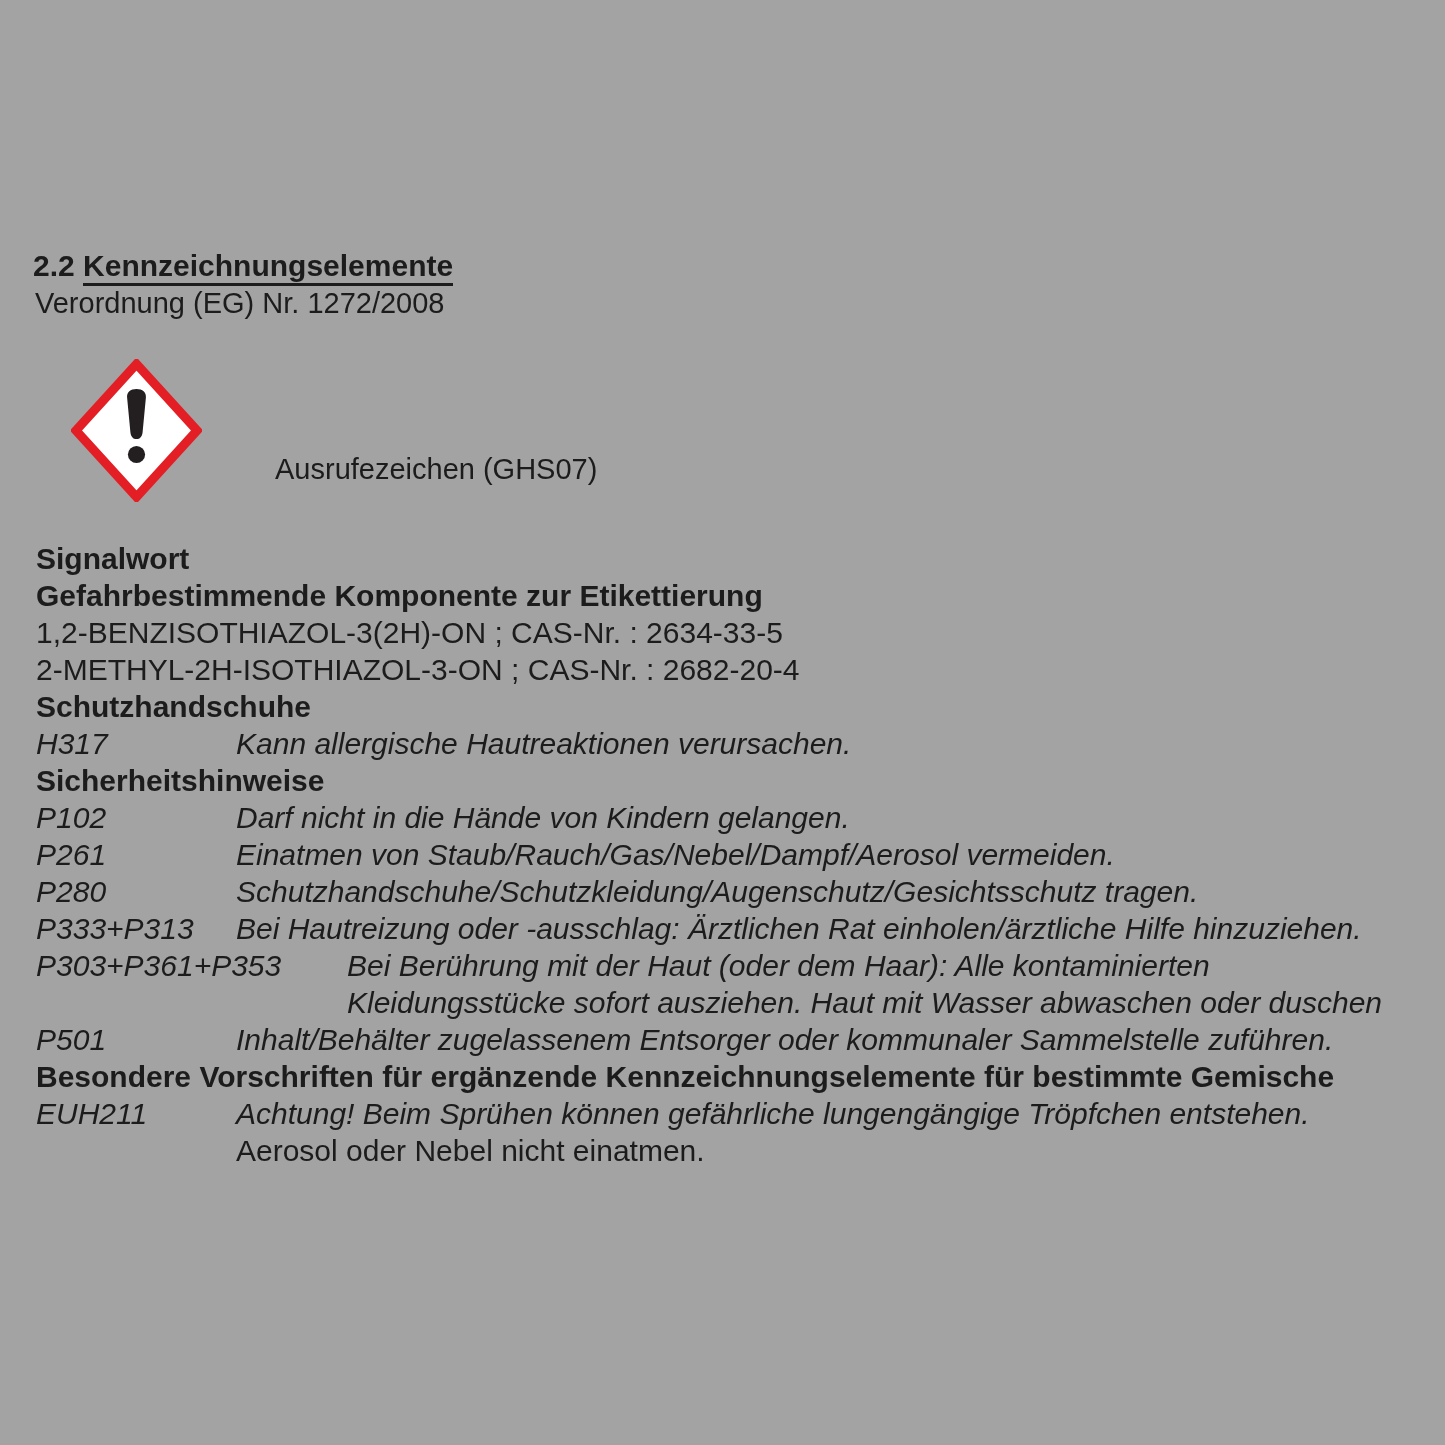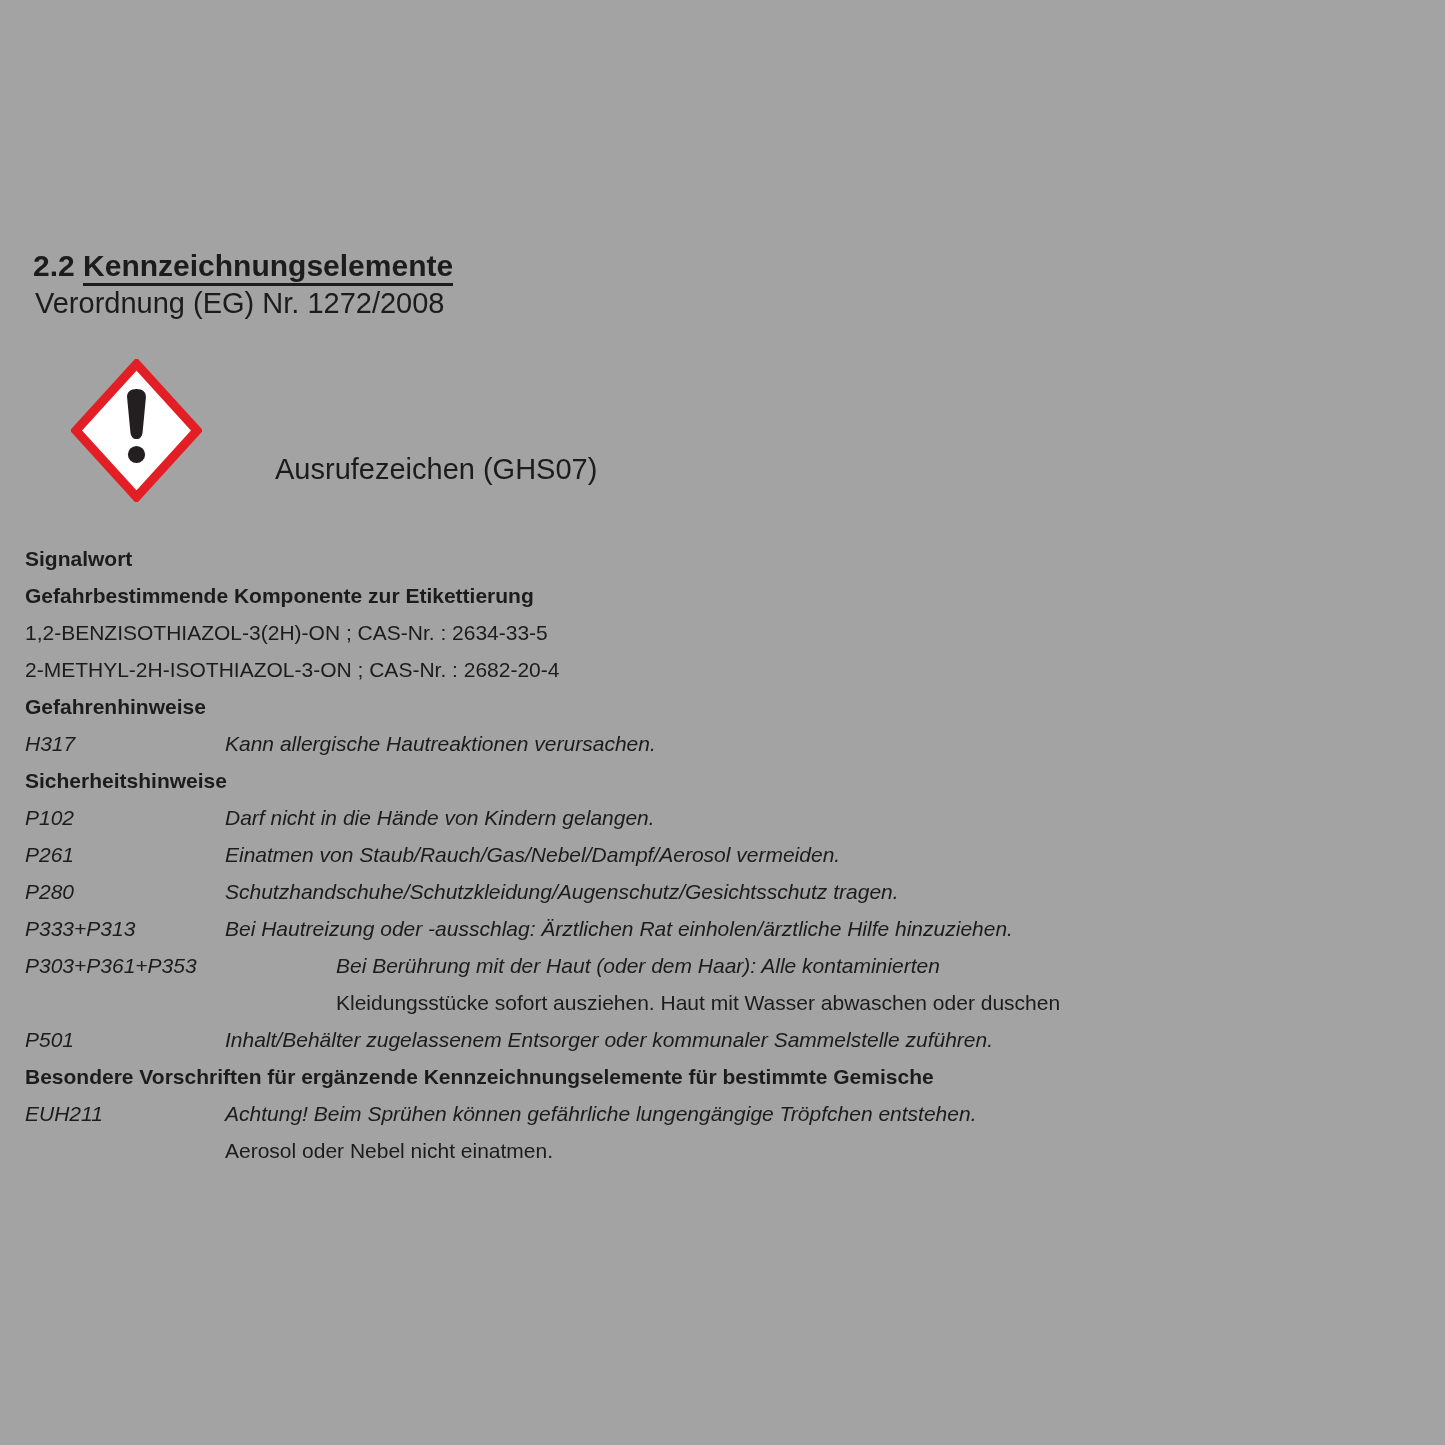--- a/index.html
+++ b/index.html
@@ -41,32 +41,32 @@
   .picto svg { display:block; width:131px; height:143px; }
   .picto-label {
     position:absolute;
     left:275px;
     top:453px;
     font-size:29px;
     white-space:nowrap;
   }
   .content {
     position:absolute;
-    left:25px;
+    left:36px;
     top:540px;
     right:10px;
-    font-size:21px;
+    font-size:30px;
     line-height:37px;
     white-space:nowrap;
   }
   .bold { font-weight:bold; }
   .row { display:flex;font-style:italic; }
   .row .code { width:200px; flex:0 0 200px; }
   .row.wide .code { width:311px; flex:0 0 311px; }
-  .cont-p { padding-left:311px; }
+  .cont-p { padding-left:311px;font-style:italic; }
   .cont-e { padding-left:200px; }
 </style>
 </head>
 <body>
 
 <div class="page">
 
   <div class="heading">
     <span>2.2 </span>
     <span class="underlined">Kennzeichnungselemente</span>
@@ -85,21 +85,21 @@
   <div class="picto-label">Ausrufezeichen (GHS07)</div>
 
   <div class="content">
 
     <div class="bold">Signalwort</div>
 
     <div class="bold">Gefahrbestimmende Komponente zur Etikettierung</div>
     <div>1,2-BENZISOTHIAZOL-3(2H)-ON ; CAS-Nr. : 2634-33-5</div>
     <div>2-METHYL-2H-ISOTHIAZOL-3-ON ; CAS-Nr. : 2682-20-4</div>
 
-    <div class="bold">Gefahrenhinweise</div>
+    <div class="bold">Schutzhandschuhe</div>
     <div class="row">
       <span class="code">H317</span>
       <span>Kann allergische Hautreaktionen verursachen.</span>
     </div>
 
     <div class="bold">Sicherheitshinweise</div>
 
     <div class="row">
       <span class="code">P102</span>
       <span>Darf nicht in die Hände von Kindern gelangen.</span>

